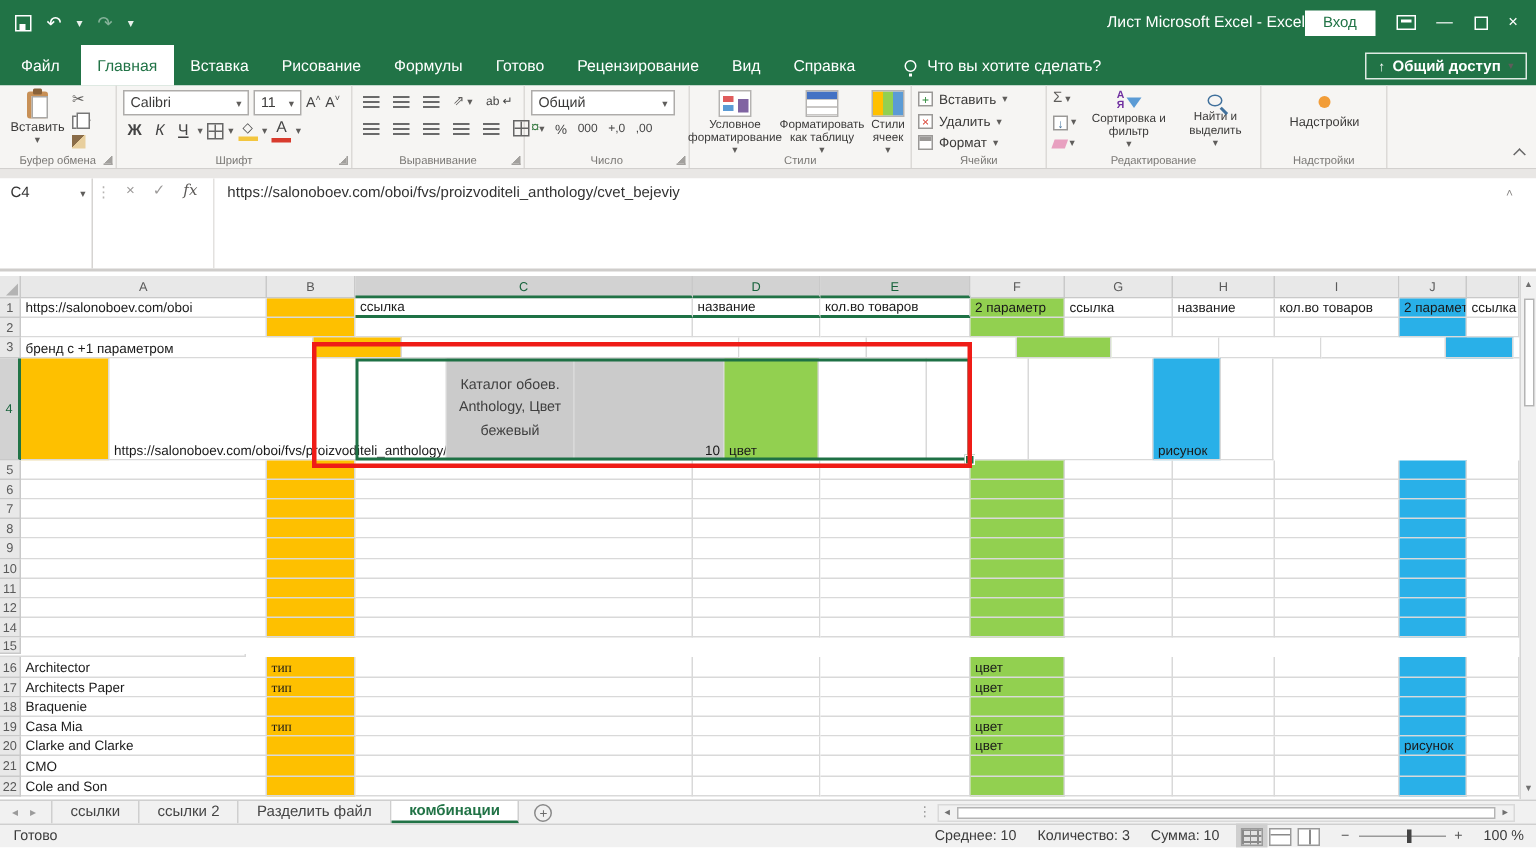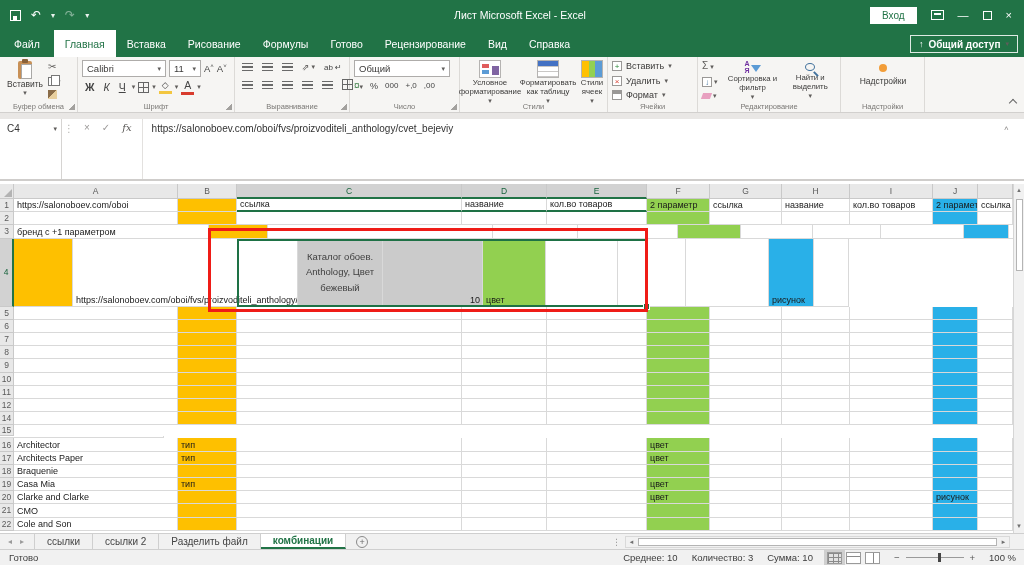--- a/index.html
+++ b/index.html
@@ -7,21 +7,21 @@
   #app { position:relative; width:1024px; height:574px; overflow:hidden; background:#fff; }
 
   
   #titlebar { position:absolute; top:0; left:0; width:1024px; height:30px; background:#217346; display:flex; align-items:center; color:#fff; }
   .qat { display:flex; align-items:center; gap:10px; padding-left:10px; width:170px; }
   .save-ic { width:11px; height:11px; border:1.5px solid #fff; position:relative; }
   .save-ic::after { content:""; position:absolute; left:2px; bottom:0; width:4px; height:4px; background:#fff; }
   .qat .glyph { font-size:12px; line-height:1; color:#fff; }
   .qat .dim { opacity:.45; }
   .qat .chev { font-size:8px; opacity:.9; }
-  .t-title { flex:1; text-align:center; font-size:10.5px; white-space:nowrap; }
+  .t-title { flex:1; text-align:right; font-size:10.5px; white-space:nowrap; }
   .t-right { display:flex; align-items:center; gap:14px; padding-right:12px; }
   .signin-btn { background:#fff; color:#217346; font-size:10px; padding:3px 12px; cursor:default; }
   .ribopts-ic { width:13px; height:10px; border:1.2px solid #fff; position:relative; }
   .ribopts-ic::after { content:""; position:absolute; top:2px; left:2px; right:2px; height:2px; background:#fff; }
   .winctl { font-size:11px; line-height:1; }
   .restore-ic { width:9px; height:9px; border:1.2px solid #fff; }
 
   
   #menubar { position:absolute; top:30px; left:0; width:1024px; height:27px; background:#217346; display:flex; align-items:stretch; color:#fff; }
   .file-tab { padding:0 14px; display:flex; align-items:center; font-size:10.5px; }
@@ -110,21 +110,21 @@
   .fb-btn { font-size:10px; color:#9b9998; padding:0 6px; }
   .fb-fx { font-family:"DejaVu Serif","Liberation Serif",serif; font-style:italic; color:#5a5856; }
   .fb-text { flex:1; font-size:10px; color:#333; padding:4px 8px 0 9px; white-space:nowrap; overflow:hidden; }
   .fb-chev { width:20px; color:#8a8886; font-size:8px; padding-top:5px; }
 
   
   #grid { position:absolute; top:184px; left:0; width:1024px; height:349px; overflow:hidden; background:#fff; }
   #sheet { position:absolute; top:0; left:0; }
   .grow { display:flex; }
   .c { flex:none; border-right:1px solid #d9d9d9; border-bottom:1px solid #d9d9d9; background:#fff; font-size:9px; color:#1a1a1a; padding:0 2px 1px 3px; overflow:hidden; white-space:nowrap; display:flex; align-items:flex-end; }
-  .c.fill-b { background:#fec000; }
+  .c.fill-b { background:#fec000;font-family:Liberation Serif, serif; }
   .c.fill-f { background:#92d050; }
   .c.fill-j { background:#29b0e8; }
   .c.selgray { background:#cbcbcb; }
   .c.vmid { align-items:center; }
   .c.right { justify-content:flex-end; }
   .c.wrap { white-space:normal; align-items:center; justify-content:center; text-align:center; line-height:1.6; font-size:9.5px; color:#3f3f3f; padding:0 6px; }
   .c.greenb { border-bottom:2px solid #1e7145; }
   .hd { flex:none; background:#e8e8e8; border-right:1px solid #c9c9c9; border-bottom:1px solid #c9c9c9; font-size:8.5px; color:#5a5a5a; display:flex; align-items:center; justify-content:center; overflow:hidden; }
   .hd.sel { background:#d2d2d2; color:#17633c; border-bottom:2px solid #217346; }
   .hd.rsel { background:#d2d2d2; color:#17633c; border-right:2px solid #217346; }
@@ -193,20 +193,24 @@
     <div id="menu-tabs">
         <div class="mtab active">Главная</div>
         <div class="mtab">Вставка</div>
         <div class="mtab">Рисование</div>
         <div class="mtab">Формулы</div>
         <div class="mtab">Готово</div>
         <div class="mtab">Рецензирование</div>
         <div class="mtab">Вид</div>
         <div class="mtab">Справка</div>
       </div>
+    <div class="tellme">
+      <span class="bulb"></span>
+      <span>Что вы хотите сделать?</span>
+    </div>
     <div class="share-btn">
       <span class="share-ic">↑</span>
       <span>Общий доступ</span>
       <span class="chev9">▾</span>
     </div>
   </div>
 
   <div id="ribbon">
 
     <div class="rgroup" style="width:78px">

